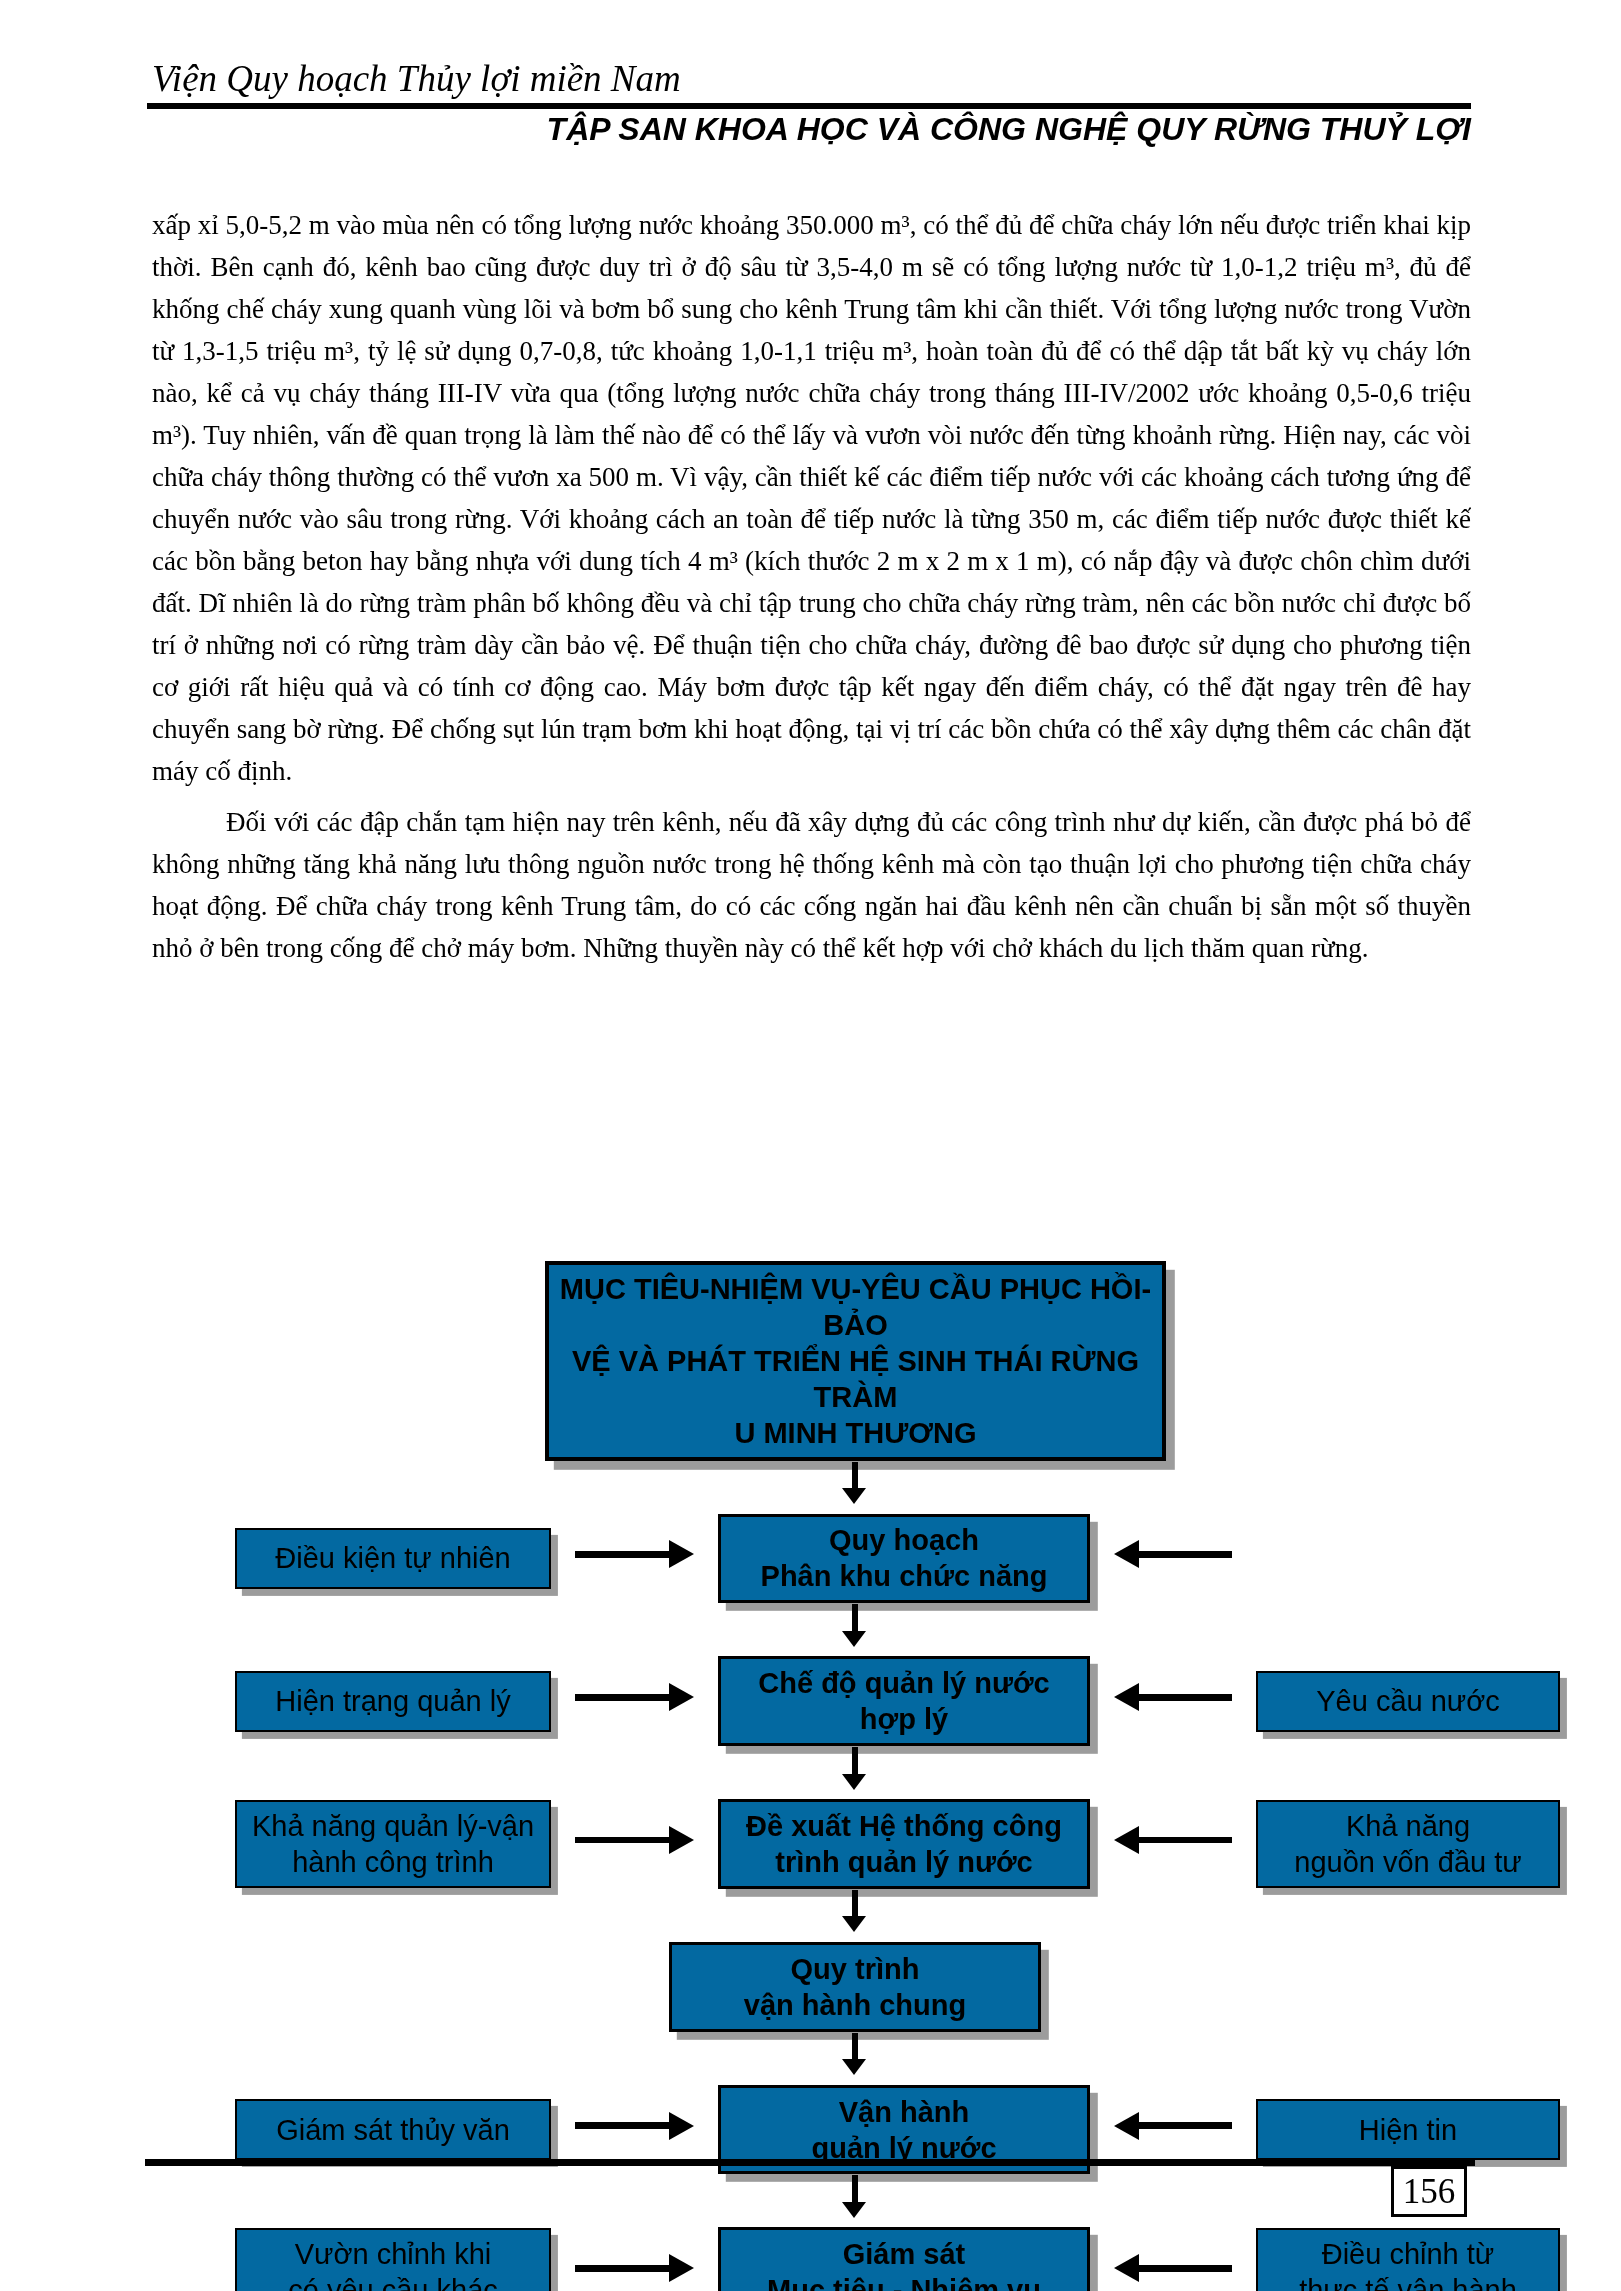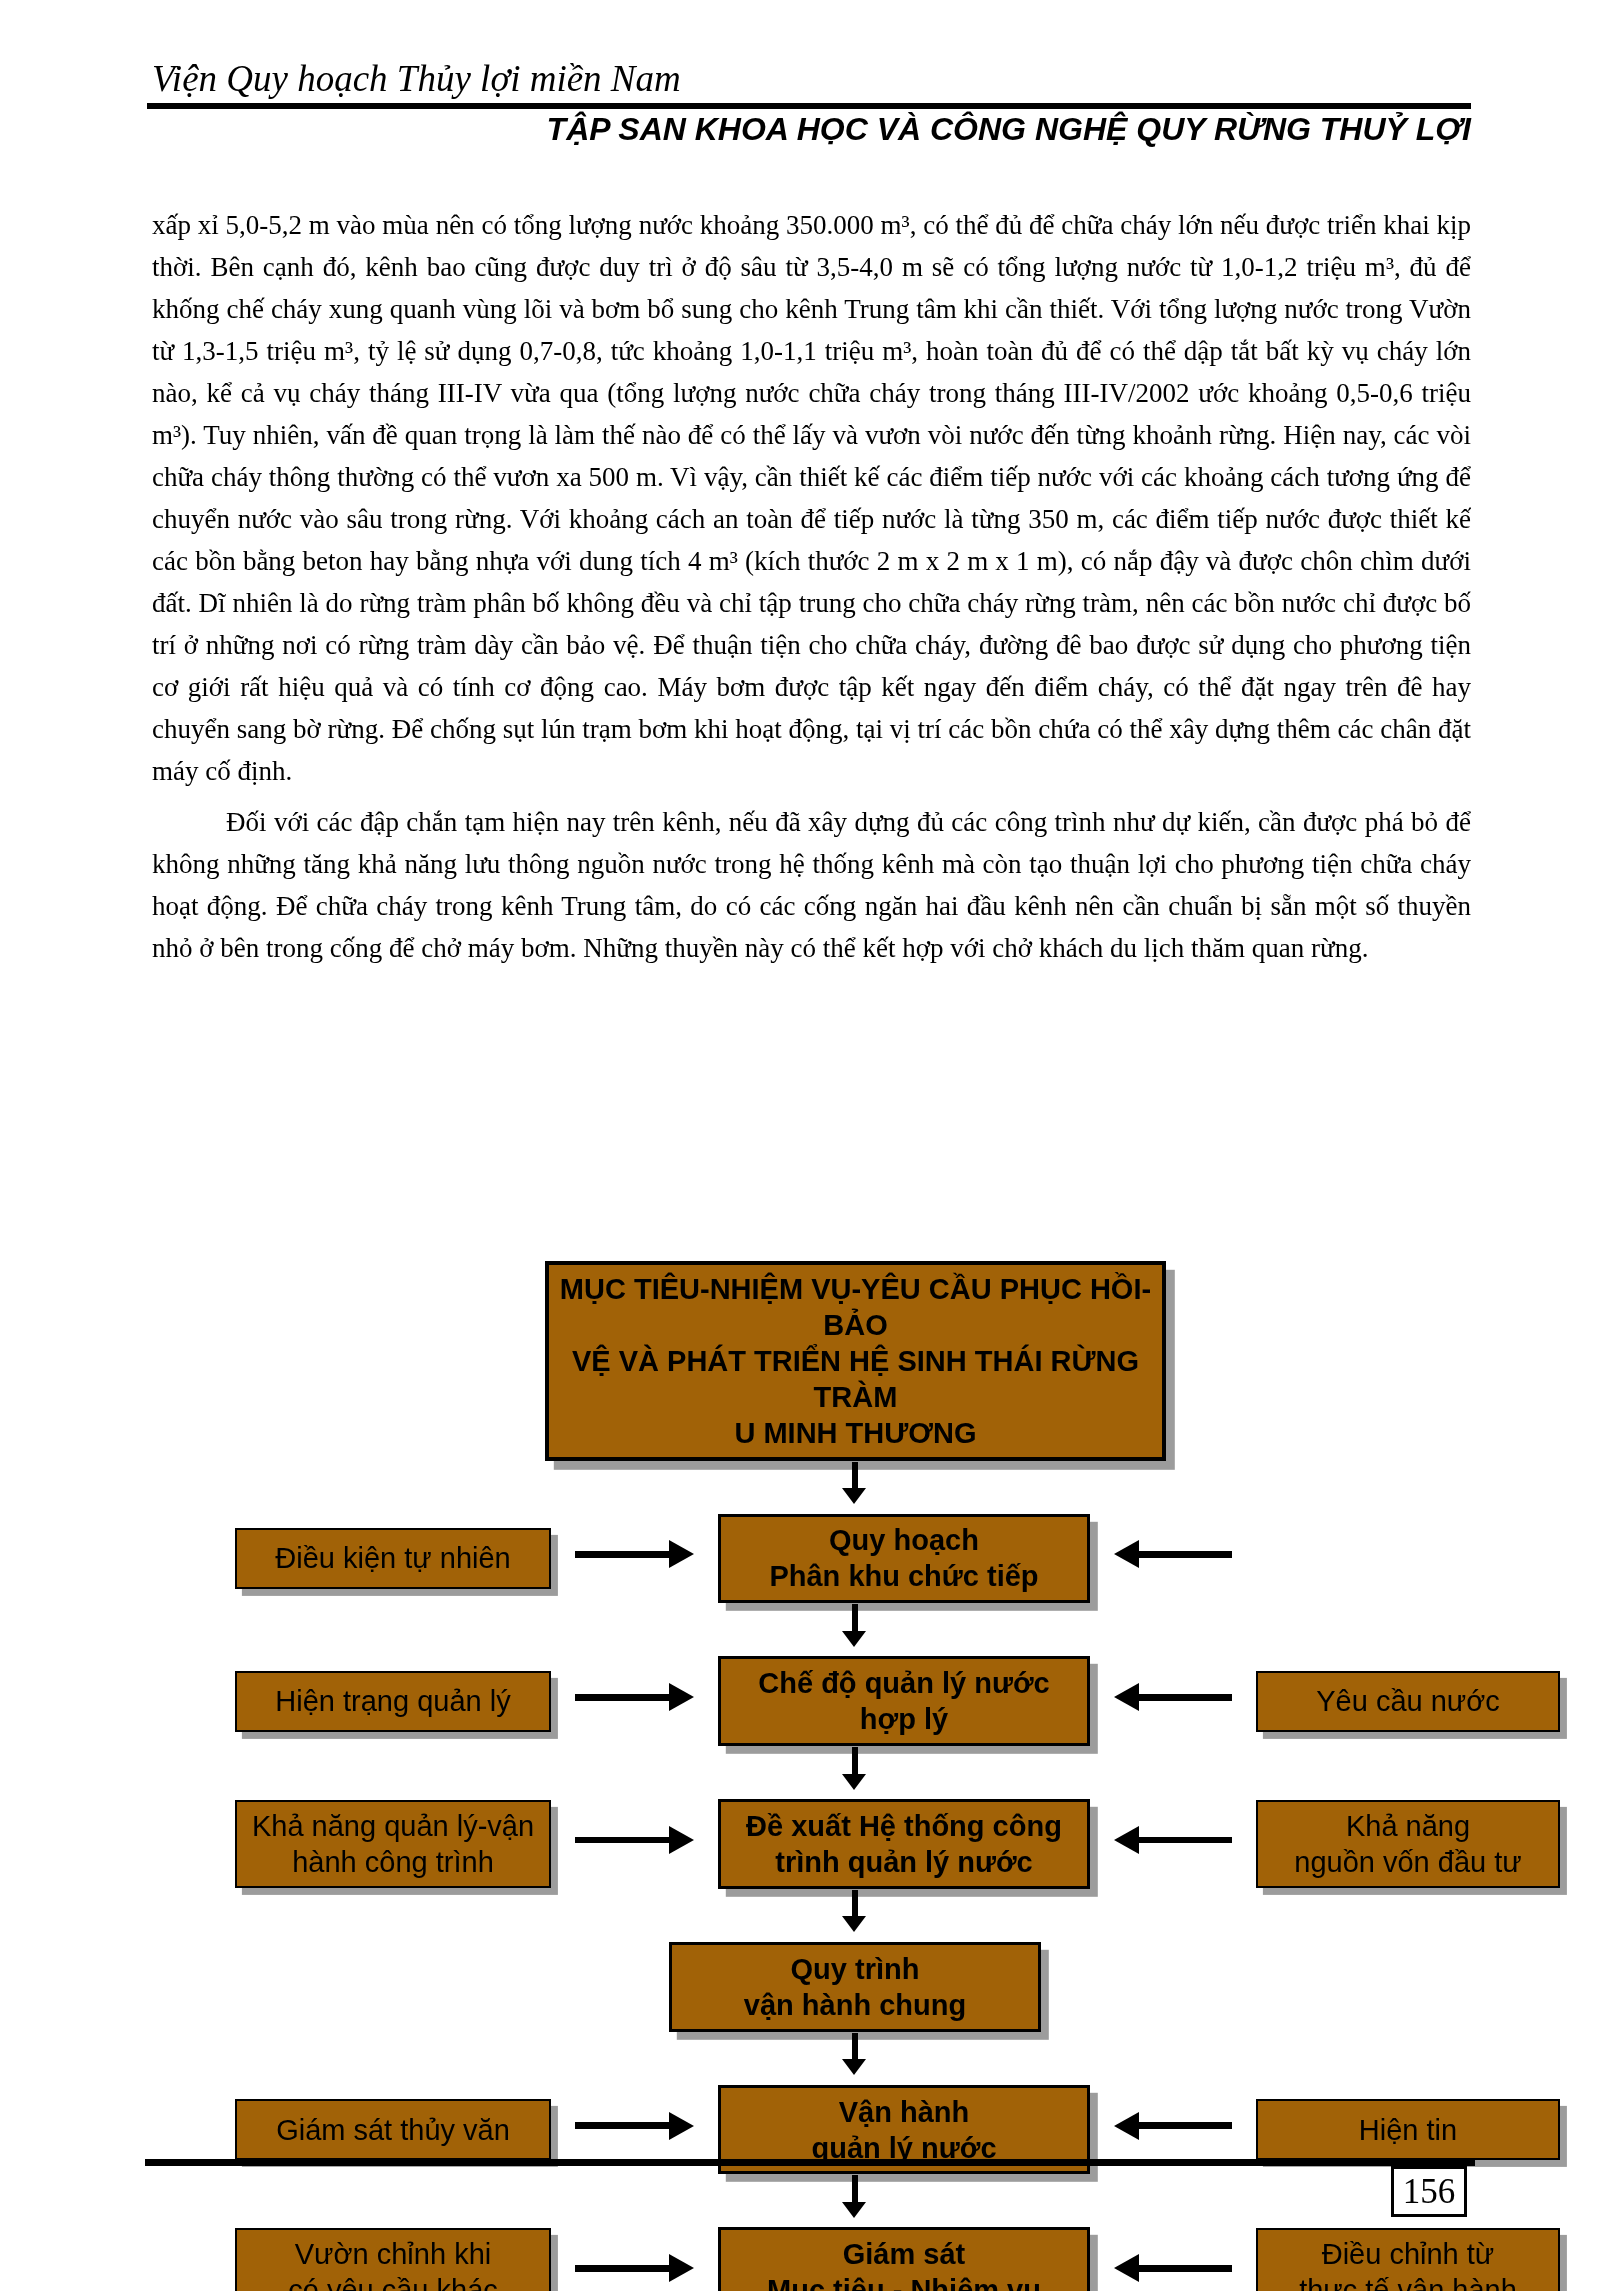--- a/index.html
+++ b/index.html
@@ -27,21 +27,21 @@
     font-family:"Liberation Serif", serif; font-size:27px; line-height:42px;
     text-align:justify;
   }
   .body-text p { margin:0; }
   .body-text p.indent { text-indent:74px; margin-top:8.8px; }
 
   
   .diagram { position:relative; margin-left:83px; width:1228px; margin-top:5.9px;
     font-family:"Liberation Sans", sans-serif; font-size:29px; line-height:36px; }
   .dbox {
-    background:#a16207; border:2.9px solid #000; box-shadow:6.9px 6.9px 0 #9c9c9c;
+    background:#0369a1; border:2.9px solid #000; box-shadow:6.9px 6.9px 0 #9c9c9c;
     display:flex; align-items:center; justify-content:center; text-align:center;
     white-space:pre-line; padding:5.9px 9.8px;margin-top:8px;
   }
   .dbox.top-box {
     width:621px; margin-left:310px; border-width:4.9px; box-shadow:8.8px 8.8px 0 #9c9c9c;
     font-weight:bold; min-height:110px; line-height:36px;
   }
   .d-row { display:flex; align-items:center;gap:24px; }
   .col-left  { width:316px; flex:none; min-height:61px; }
   .col-center{ width:372px; flex:none; min-height:88px; border-width:3.9px;
@@ -96,21 +96,21 @@
 VỆ VÀ PHÁT TRIỂN  HỆ SINH THÁI RỪNG TRÀM
 U MINH THƯƠNG</div>
       <div class="varrow-wrap">
           <div class="varrow"></div>
         </div>
 
       <div class="d-row">
         <div class="dbox col-left">Điều kiện tự nhiên</div>
         <div class="harrow w1 to-right"></div>
         <div class="dbox col-center">Quy hoạch
-Phân khu chức tiếp</div>
+Phân khu chức năng</div>
         <div class="harrow w2 to-left"></div>
       </div>
       <div class="varrow-wrap">
           <div class="varrow"></div>
         </div>
 
       <div class="d-row">
         <div class="dbox col-left">Hiện trạng quản lý</div>
         <div class="harrow w1 to-right"></div>
         <div class="dbox col-center">Chế độ quản lý nước

